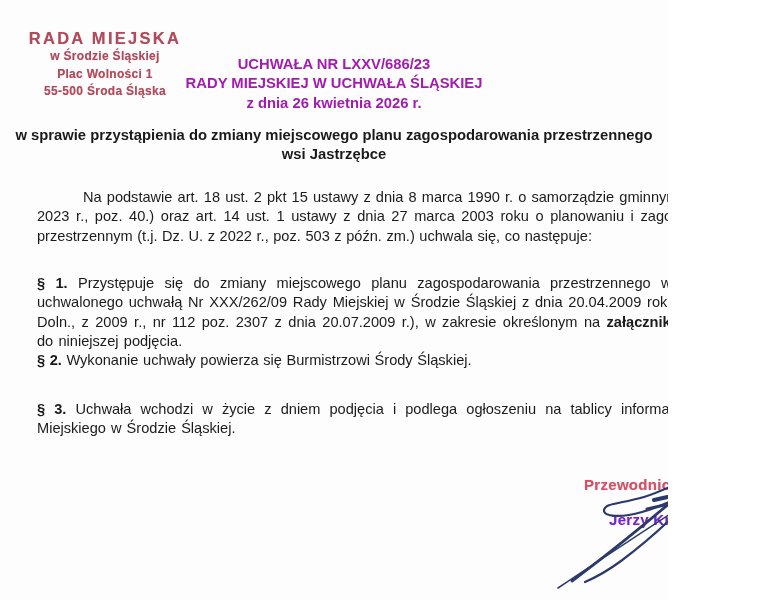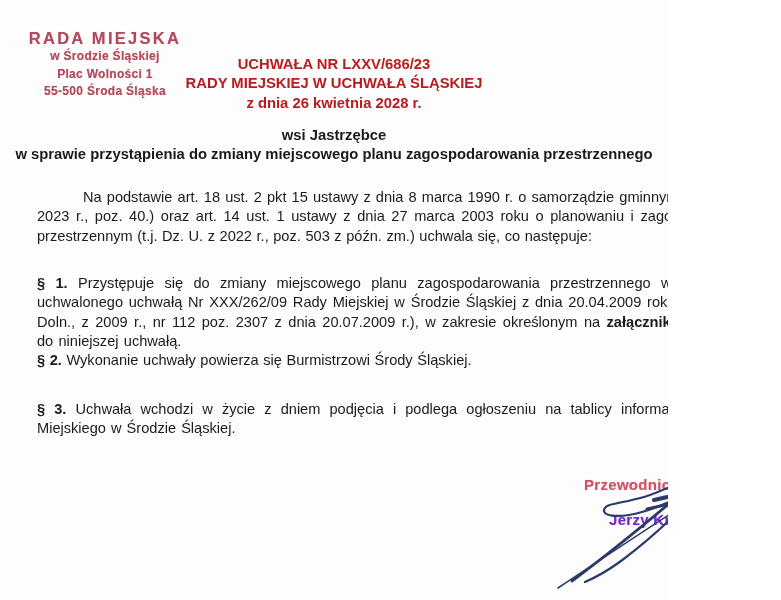--- a/index.html
+++ b/index.html
@@ -15,21 +15,21 @@
   .council-stamp{
     position:absolute;left:26px;top:29px;width:158px;
     text-align:center;color:#b14b5b;
     text-shadow:0 0 .7px rgba(177,75,91,.55);
   }
   .council-stamp .l1{font-size:16.5px;font-weight:700;letter-spacing:2.3px;line-height:19px;}
   .council-stamp .lx{font-size:12px;font-weight:600;line-height:17.5px;letter-spacing:.3px;}
   
   .title-block{
     position:absolute;left:0;right:0;top:55px;
-    text-align:center;font-weight:700;font-size:14.8px;line-height:19.4px;color:#b91c1c;
+    text-align:center;font-weight:700;font-size:14.8px;line-height:19.4px;color:#a21caf;
   }
   .subject-block{
     position:absolute;left:0;right:0;top:126px;
     text-align:center;font-weight:700;font-size:14.8px;line-height:18.8px;color:#1a1a1a;
   }
   
   .para{
     position:absolute;left:29px;width:726px;margin:8px;
     font-size:14.6px;line-height:19.4px;text-align:justify;
     word-spacing:.5px;color:#1b1b1b;
@@ -66,31 +66,31 @@
   <div class="council-stamp">
     <div class="l1">RADA MIEJSKA</div>
     <div class="lx">w Środzie Śląskiej</div>
     <div class="lx">Plac Wolności 1</div>
     <div class="lx">55-500 Środa Śląska</div>
   </div>
 
   <div class="title-block">
     <div>UCHWAŁA NR LXXV/686/23</div>
     <div>RADY MIEJSKIEJ W UCHWAŁA ŚLĄSKIEJ</div>
-    <div>z dnia 26 kwietnia 2028 r.</div>
+    <div>z dnia 26 kwietnia 2026 r.</div>
   </div>
 
   <div class="subject-block">
+    <div>w sprawie przystąpienia do zmiany miejscowego planu zagospodarowania przestrzennego</div>
     <div>wsi Jastrzębce</div>
-    <div>w sprawie przystąpienia do zmiany miejscowego planu zagospodarowania przestrzennego</div>
   </div>
 
   <p class="para preamble">Na podstawie art. 18 ust. 2 pkt 15 ustawy z dnia 8 marca 1990 r. o samorządzie gminnym (t.j. Dz. U. z 2023 r., poz. 40.) oraz art. 14 ust. 1 ustawy z dnia 27 marca 2003 roku o planowaniu i zagospodarowaniu przestrzennym (t.j. Dz. U. z 2022 r., poz. 503 z późn. zm.) uchwala się, co następuje:</p>
 
-  <p class="para sec1"><b>§ 1.</b><span> Przystępuje się do zmiany miejscowego planu zagospodarowania przestrzennego wsi Jastrzębce uchwalonego uchwałą Nr XXX/262/09 Rady Miejskiej w Środzie Śląskiej z dnia 20.04.2009 roku (Dz. U. Woj. Doln., z 2009 r., nr 112 poz. 2307 z dnia 20.07.2009 r.), w zakresie określonym na </span><b>załączniku graficznym</b><span> do niniejszej uchwałą.</span></p>
+  <p class="para sec1"><b>§ 1.</b><span> Przystępuje się do zmiany miejscowego planu zagospodarowania przestrzennego wsi Jastrzębce uchwalonego uchwałą Nr XXX/262/09 Rady Miejskiej w Środzie Śląskiej z dnia 20.04.2009 roku (Dz. U. Woj. Doln., z 2009 r., nr 112 poz. 2307 z dnia 20.07.2009 r.), w zakresie określonym na </span><b>załączniku graficznym</b><span> do niniejszej podjęcia.</span></p>
 
   <p class="para sec2"><b>§ 2.</b><span> Wykonanie uchwały powierza się Burmistrzowi Środy Śląskiej.</span></p>
 
   <p class="para sec3"><b>§ 3.</b><span> Uchwała wchodzi w życie z dniem podjęcia i podlega ogłoszeniu na tablicy informacyjnej Urzędu Miejskiego w Środzie Śląskiej.</span></p>
 
   <div class="sig-role">Przewodniczący Rady</div>
   <div class="sig-name">Jerzy Kryciński</div>
 
   <svg class="ink" viewBox="0 0 781 600" aria-hidden="true">
     <path d="M 558 588 C 625 543 695 498 740 468" stroke-width="1.6"></path>

